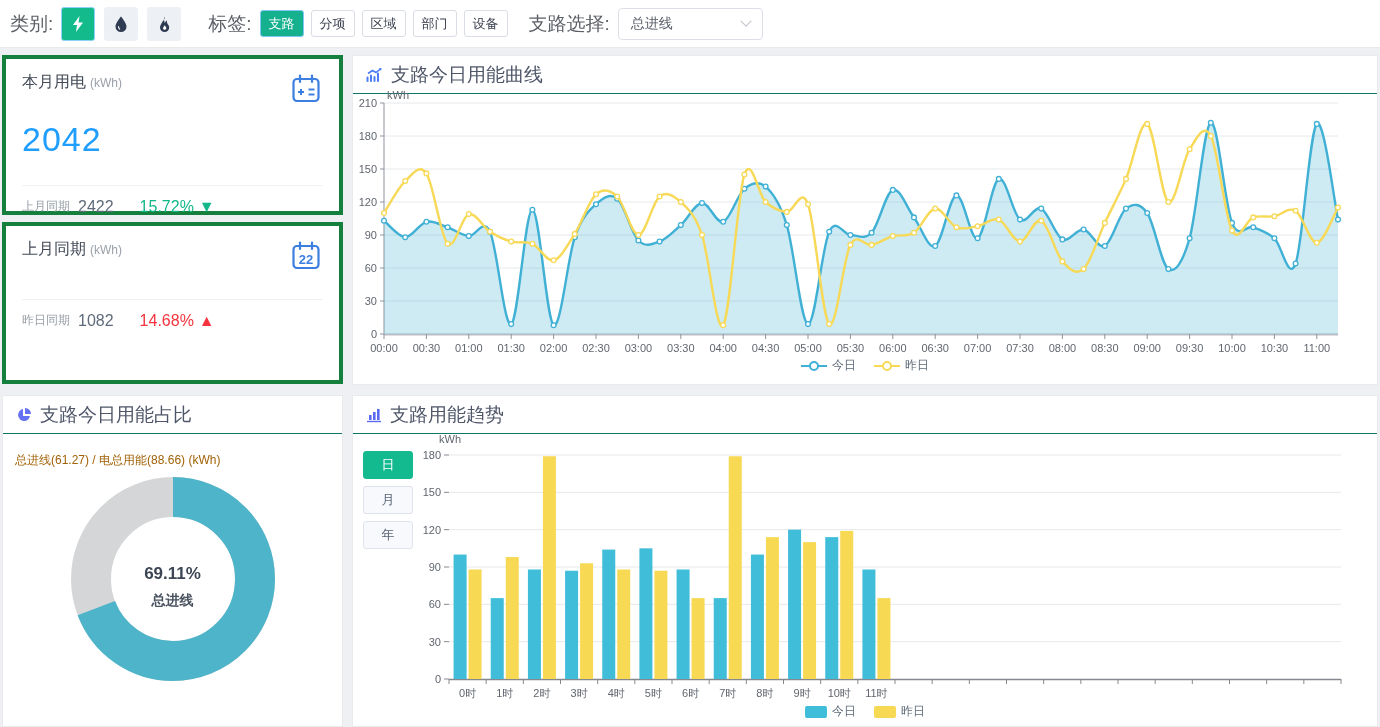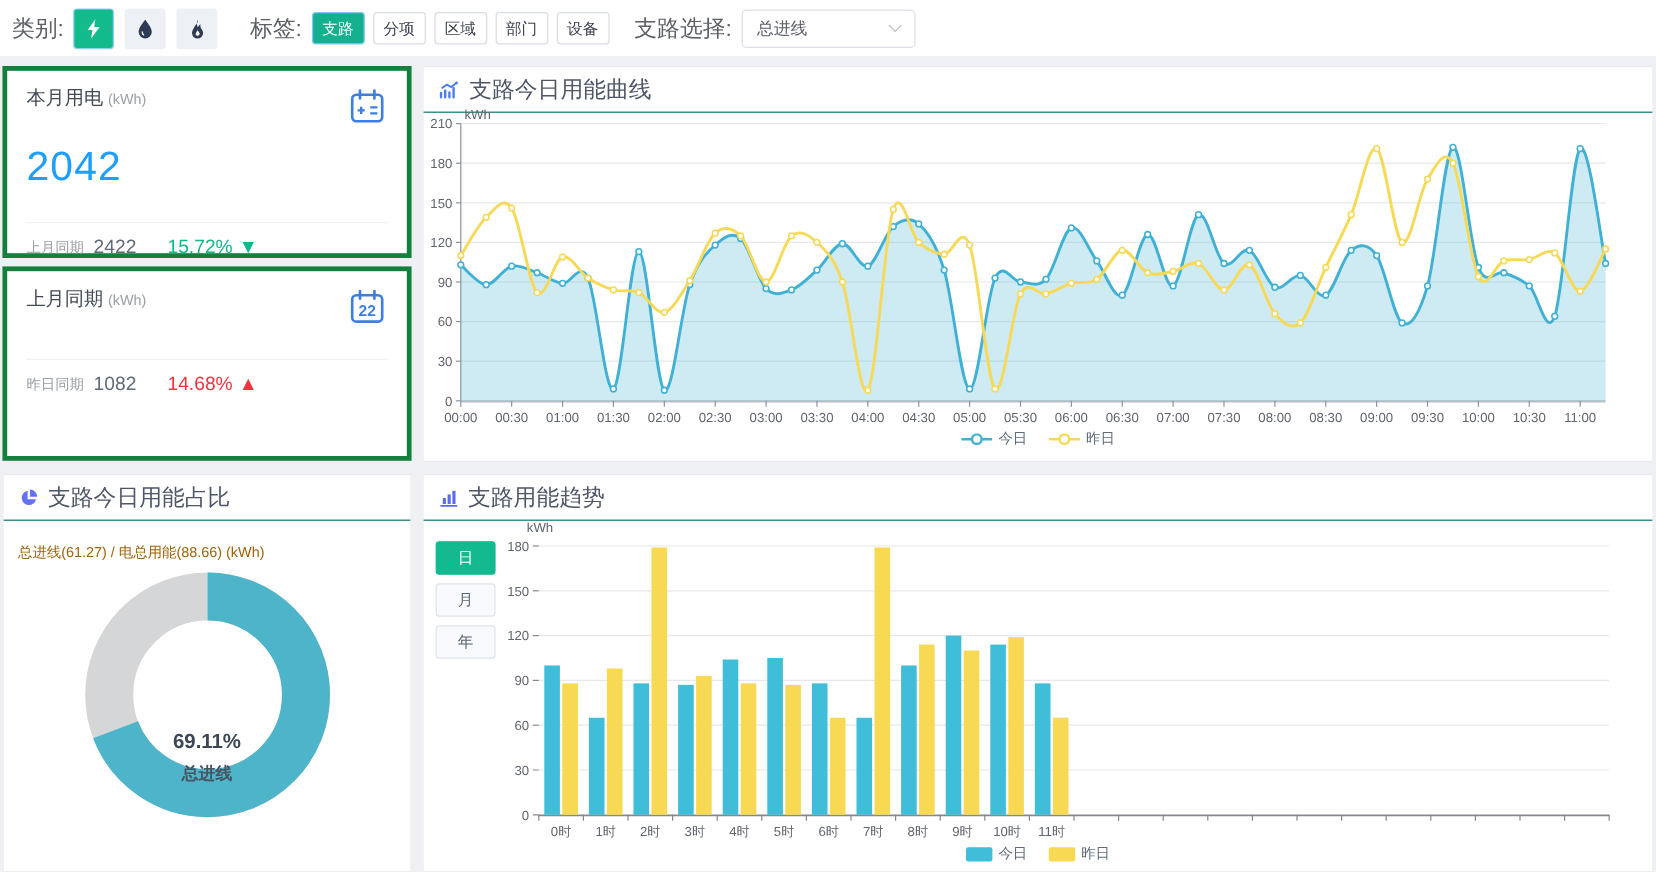--- a/index.html
+++ b/index.html
@@ -51,21 +51,21 @@
   .card-value { font-size:34px; font-weight:normal; color:#1f9efe; margin-top:14px; letter-spacing:1px; }
   .card-divider { height:1px; background:#f0f1f3; margin-top:26px; }
   .card-foot { display:flex; align-items:flex-start; margin-top:12px; font-size:12px; color:#9aa0a8; }
   .card-foot .cmp-val { font-size:16px; color:#5f6b7a; margin-left:8px; }
   .card-foot .pct { font-size:16px; margin-left:26px; }
   .pct-down { color:#12b78a; } .pct-up { color:#f4343e; }
   .tri { font-size:9px; margin-left:5px; }
   .chart-area { position:absolute; left:0; right:0; top:39px; bottom:0; }
   
   .donut-sub { position:absolute; top:56px; left:12px; font-size:12px; color:#a16207; }
-  .donut-center { position:absolute; top:165px; left:0; width:100%; text-align:center;margin-top:44px; }
+  .donut-center { position:absolute; top:165px; left:0; width:100%; text-align:center; }
   .donut-center .pcv { font-size:17px; font-weight:bold; color:#3c4654; line-height:26px; }
   .donut-center .pcl { font-size:14px; font-weight:bold; color:#49525f; line-height:26px; }
   
   .period-group { position:absolute; left:10px; top:55px; width:50px; }
   .period-btn {
     width:50px; height:28px; margin-bottom:7px; font-size:13px;
     display:flex; align-items:center; justify-content:center;
     background:#f7f9fc; border:1px solid #dfe4ec; border-radius:3px;
     color:#5a6575; cursor:pointer;
   }

